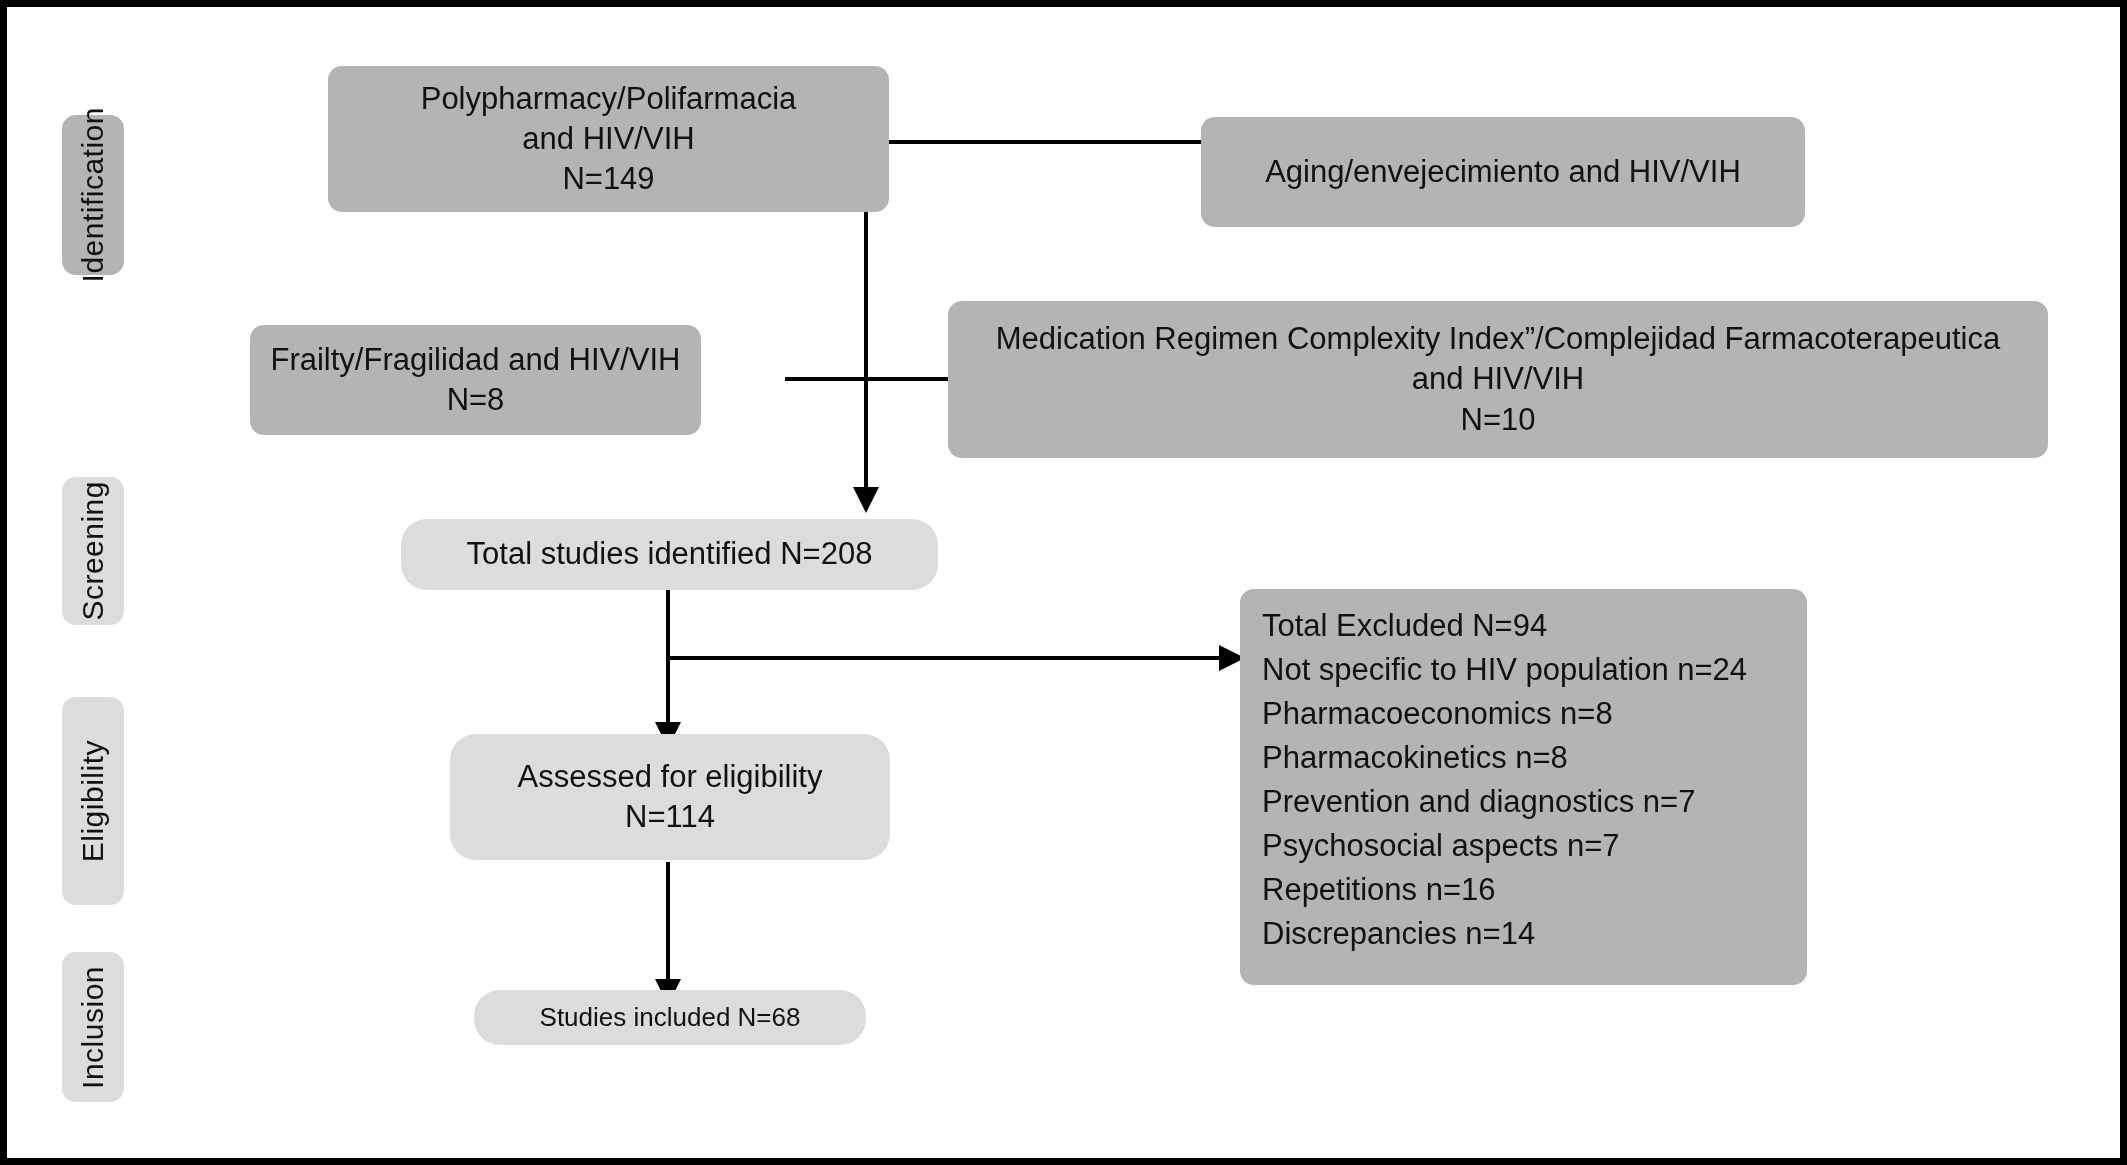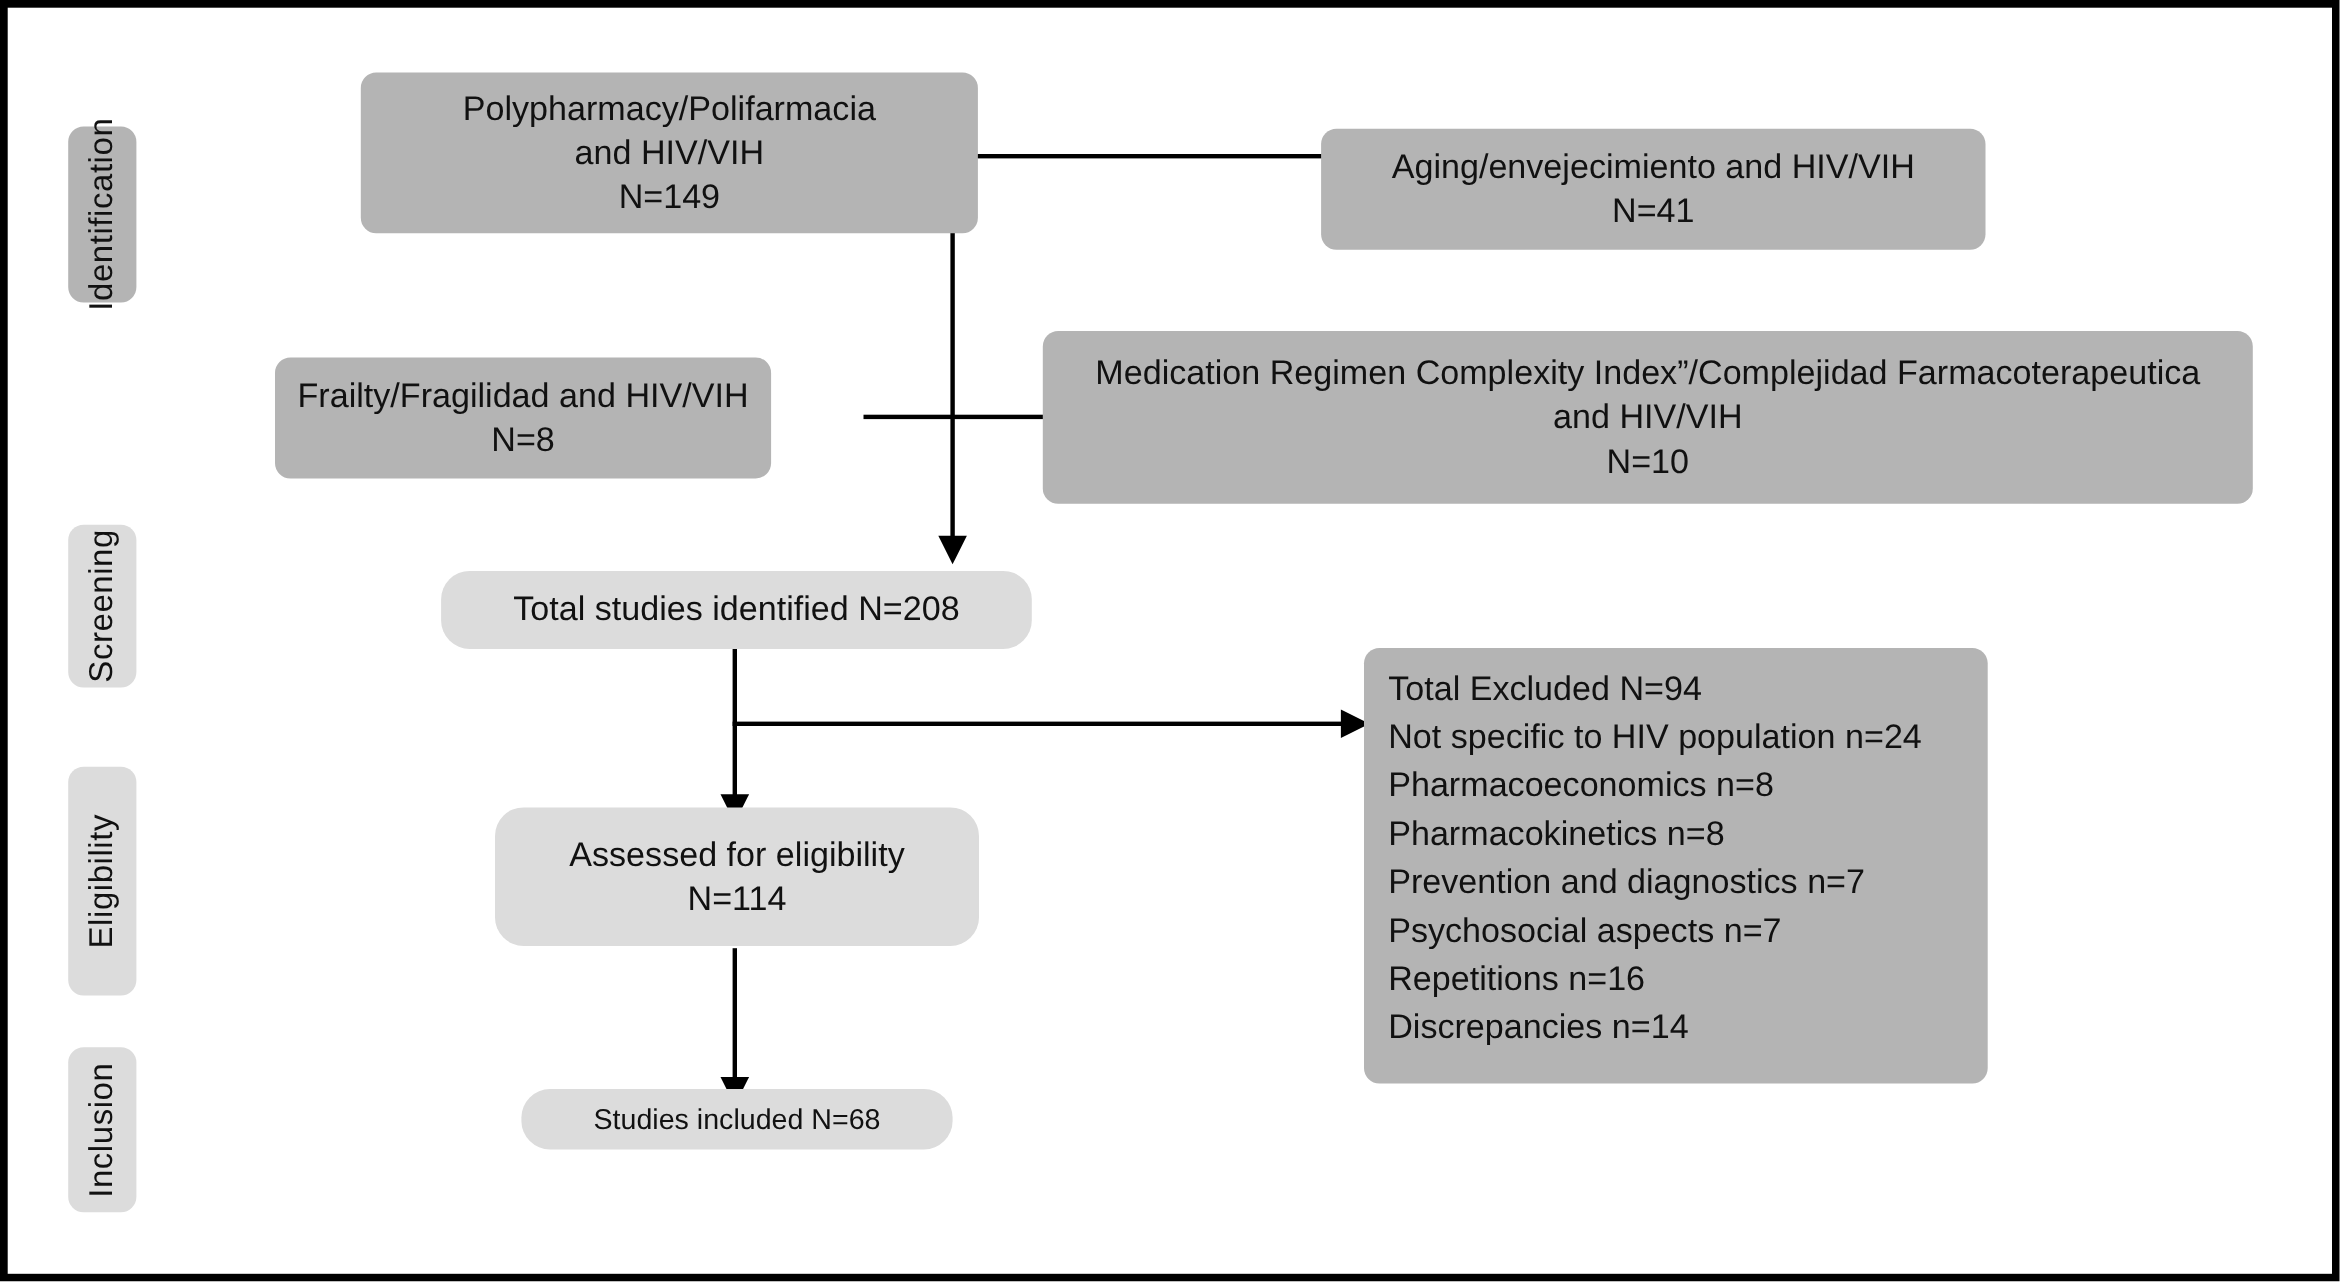--- a/index.html
+++ b/index.html
@@ -114,21 +114,20 @@
     <span class="lines">
       <span class="ln">Polypharmacy/Polifarmacia</span>
       <span class="ln">and HIV/VIH</span>
       <span class="ln">N=149</span>
     </span>
   </div>
 
   <div class="fbox dark" style="left:1194px;top:78px;width:604px;height:110px;font-size:31px;margin-top:32px;">
     <span class="lines">
       <span class="ln">Aging/envejecimiento and HIV/VIH</span>
-      <span class="ln">N=41</span>
     </span>
   </div>
 
   <div class="fbox dark" style="left:243px;top:318px;width:451px;height:110px;font-size:31px;">
     <span class="lines">
       <span class="ln">Frailty/Fragilidad and HIV/VIH</span>
       <span class="ln">N=8</span>
     </span>
   </div>
 

